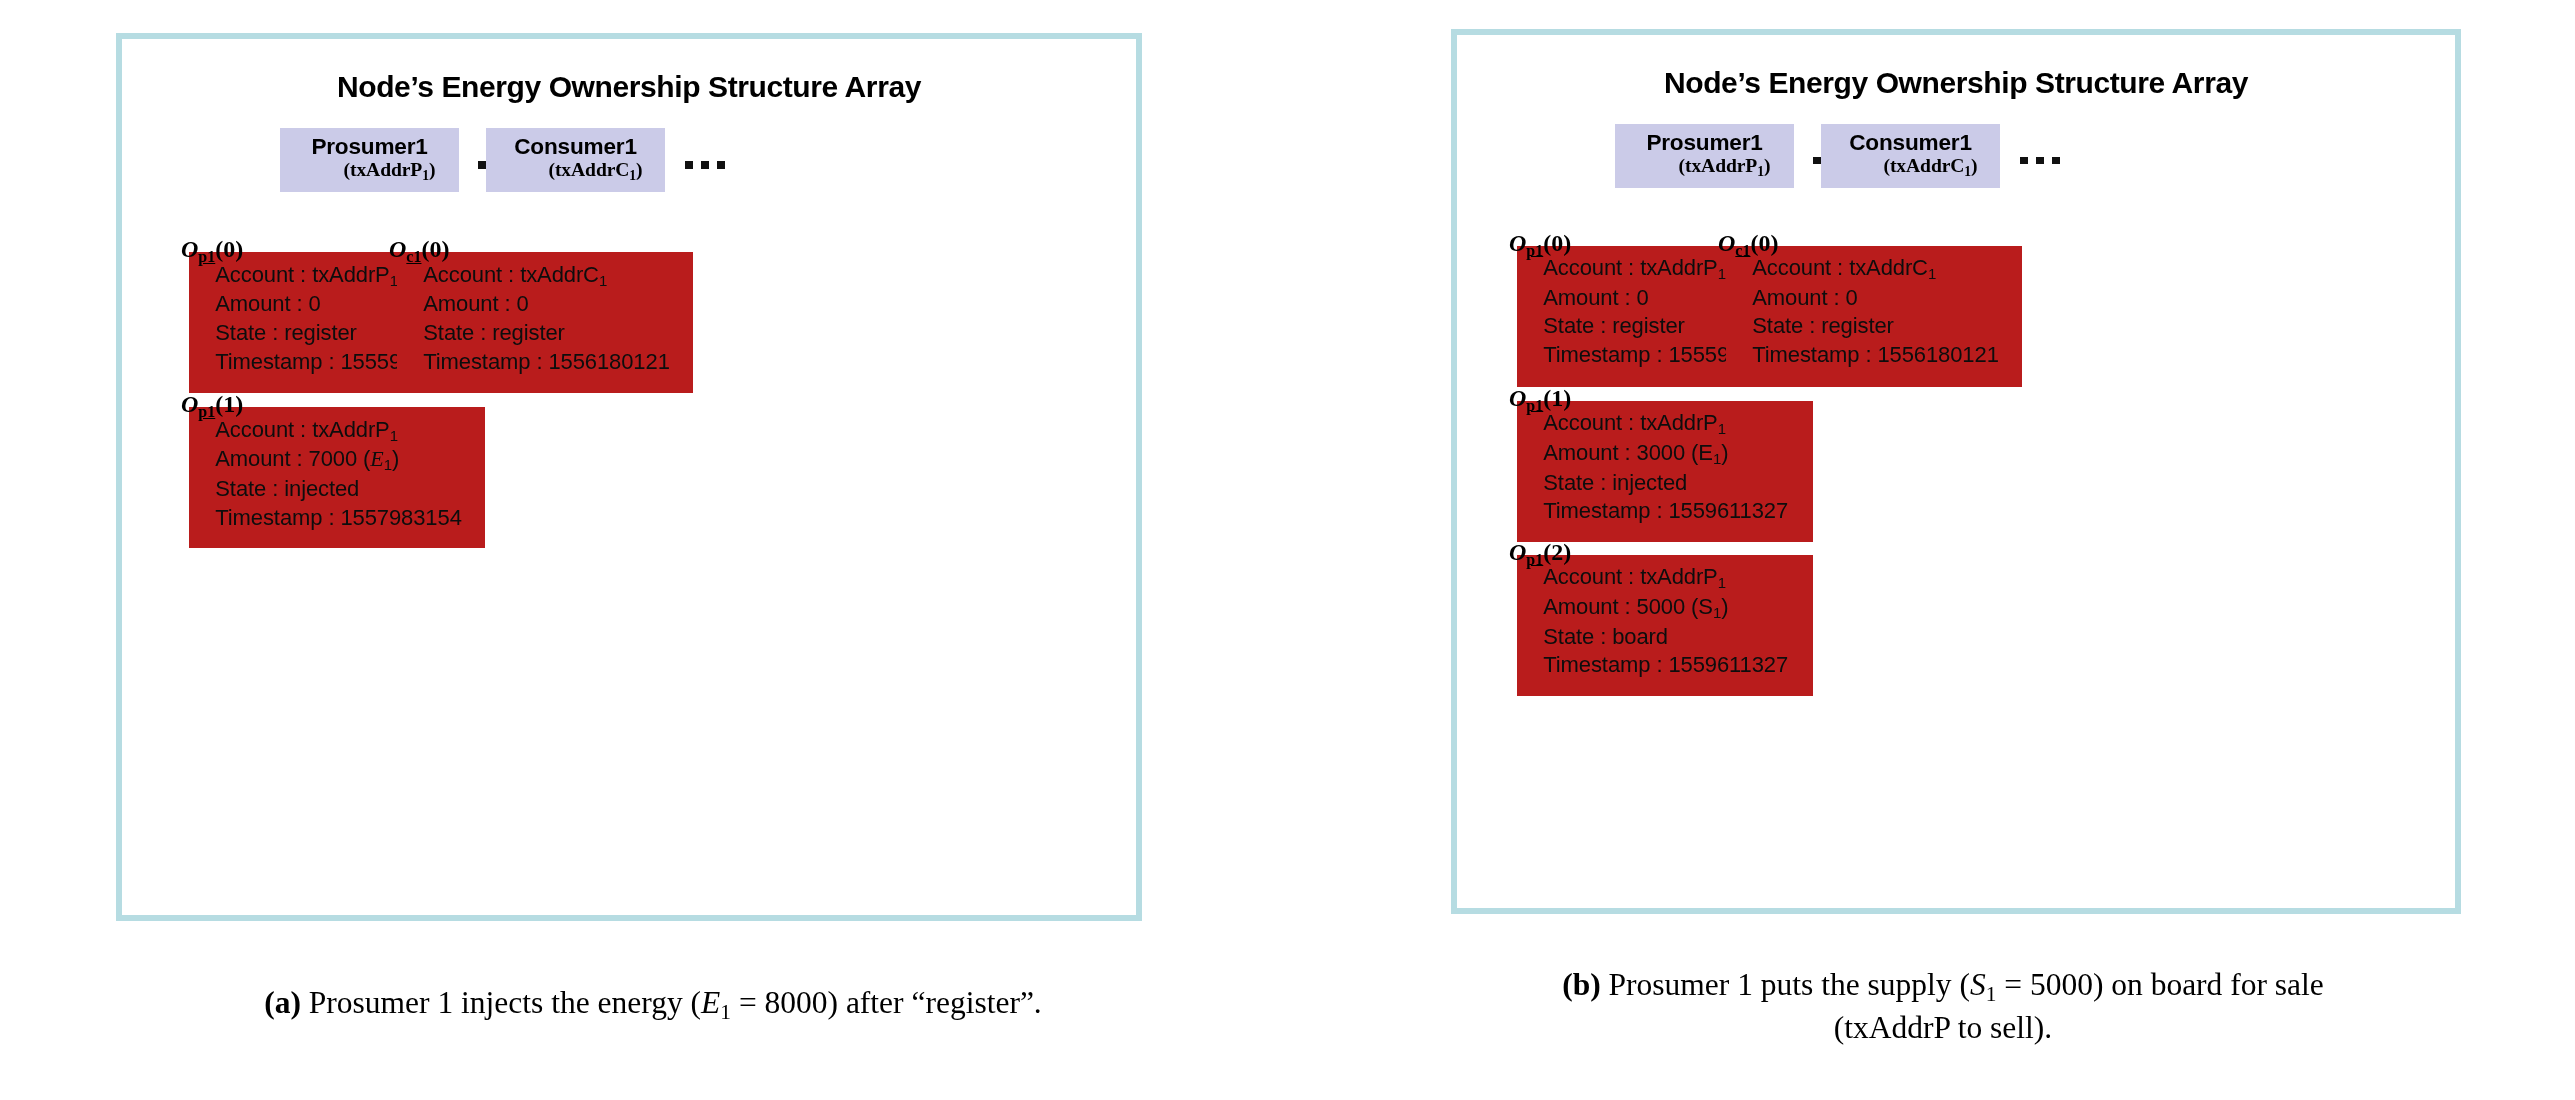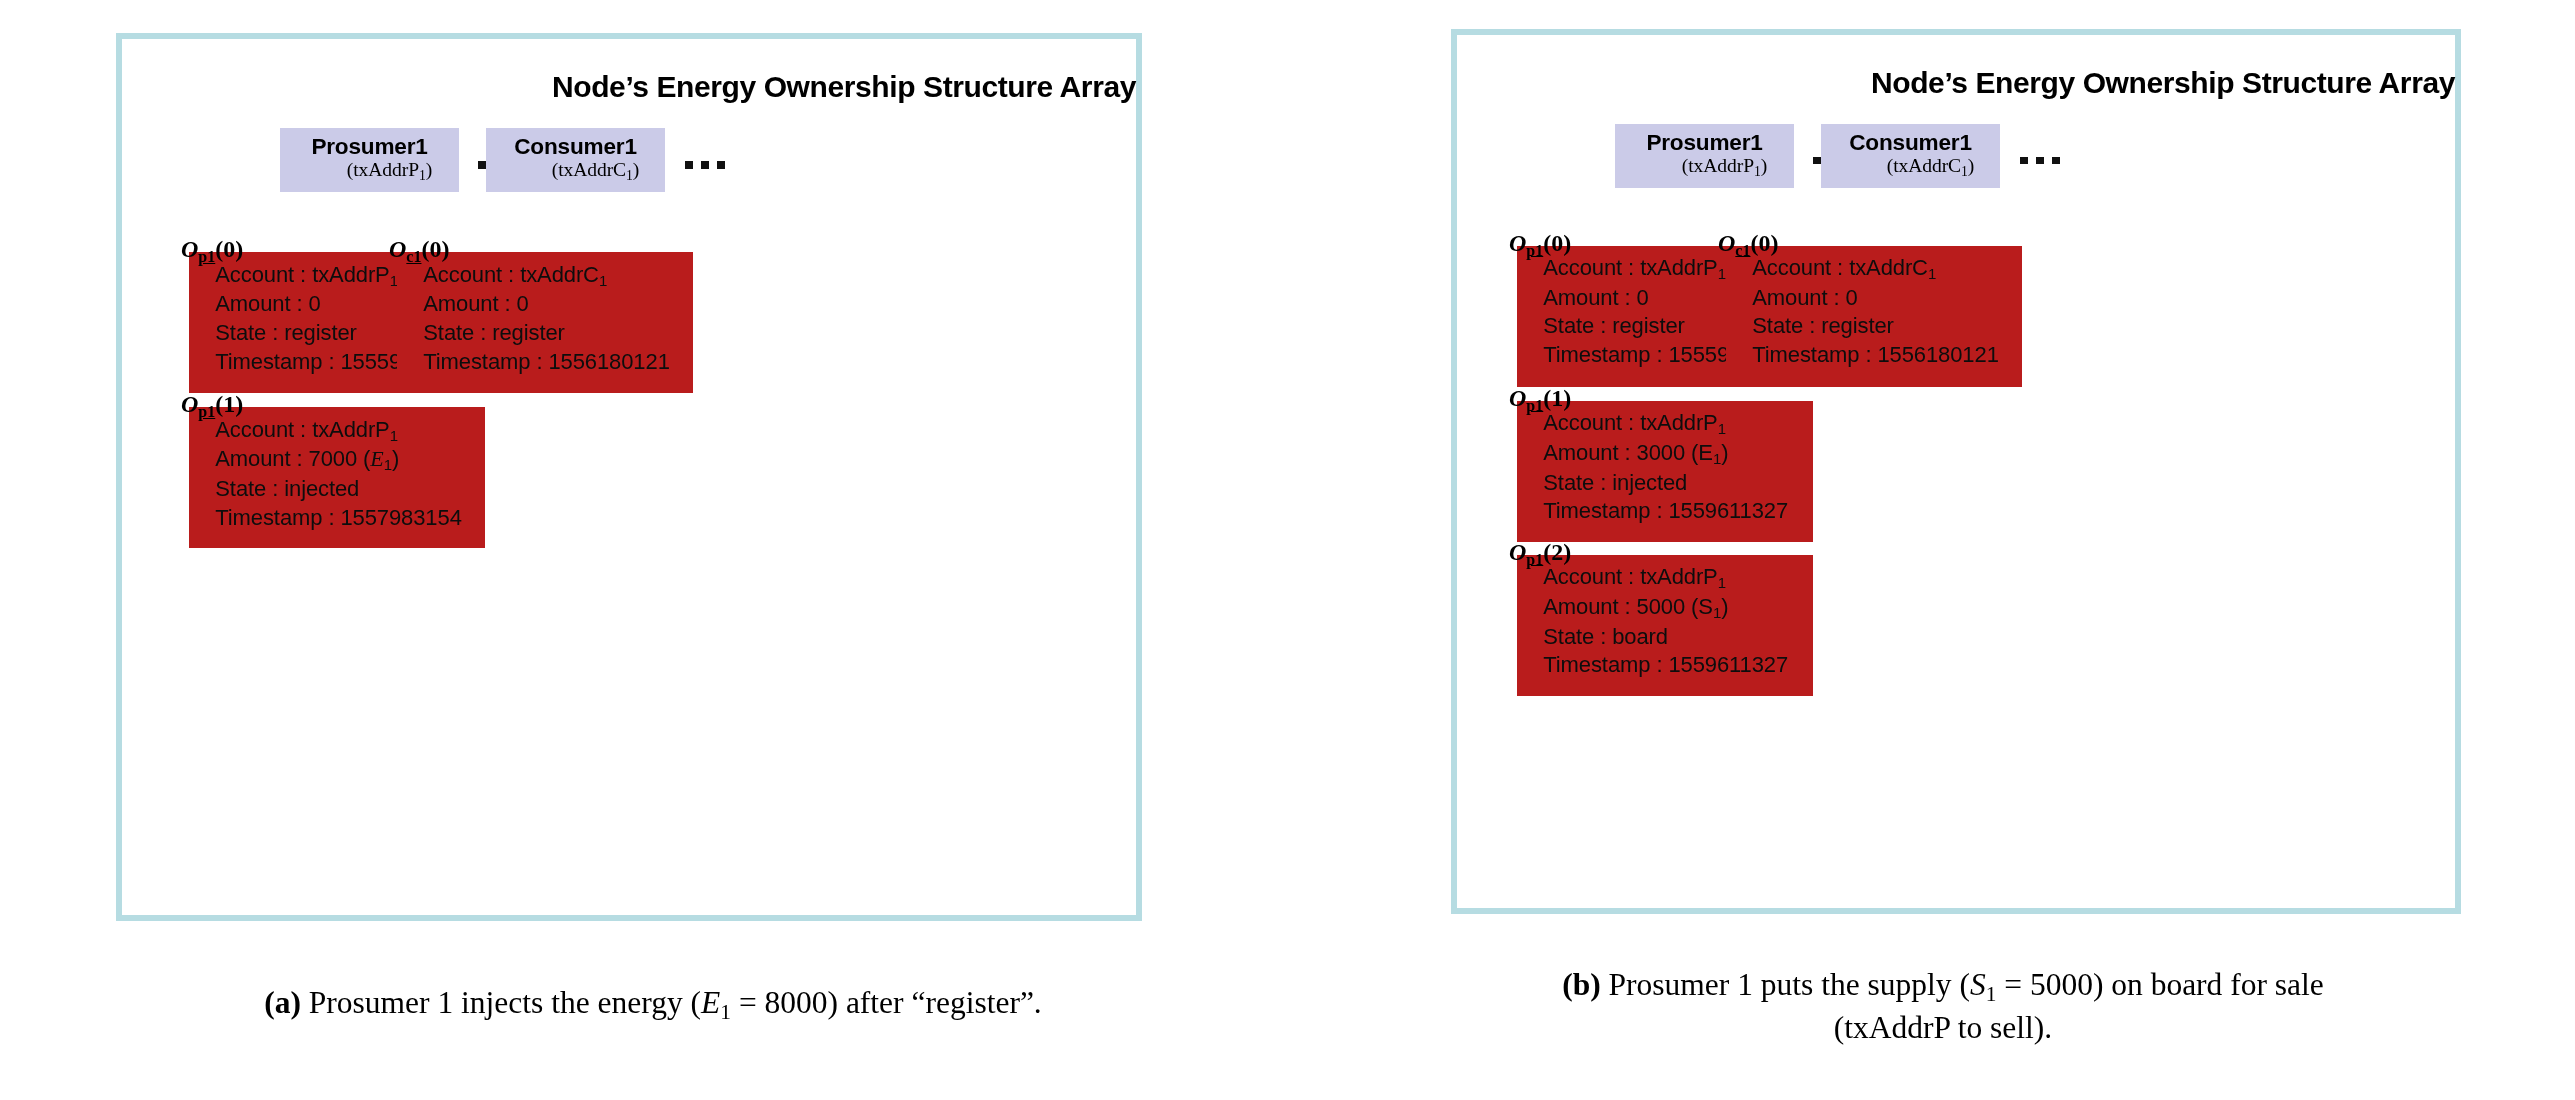--- a/index.html
+++ b/index.html
@@ -41,21 +41,21 @@
     width: 100%;
     height: 100%;
   }
 
   
   .panel-title {
     position: absolute;
     left: 0;
     right: 0;
     top: 31px;
-    text-align: right;
+    text-align: center;
     font-family: "Liberation Sans", sans-serif;
     font-weight: bold;
     font-size: 30px;
     letter-spacing: -0.4px;
     color: #000000;
     white-space: nowrap;
   }
 
   
   .chip {
@@ -69,21 +69,21 @@
     line-height: 1.12;
   }
   .chip-name {
     display: block;
     font-size: 22.6px;
     letter-spacing: -0.2px;
   }
   .chip-addr {
     display: block;
     font-family: "Liberation Serif", serif;
-    font-weight: normal;
+    font-weight: bold;
     font-size: 19.6px;
     letter-spacing: -0.1px;
     margin-left: 40px;
   }
   .chip-addr .sub {
     font-size: 13.7px;
     vertical-align: -0.28em;
   }
 
   .chip-p { left: 158px;  top: 89px; width: 179px; height: 64px; }

